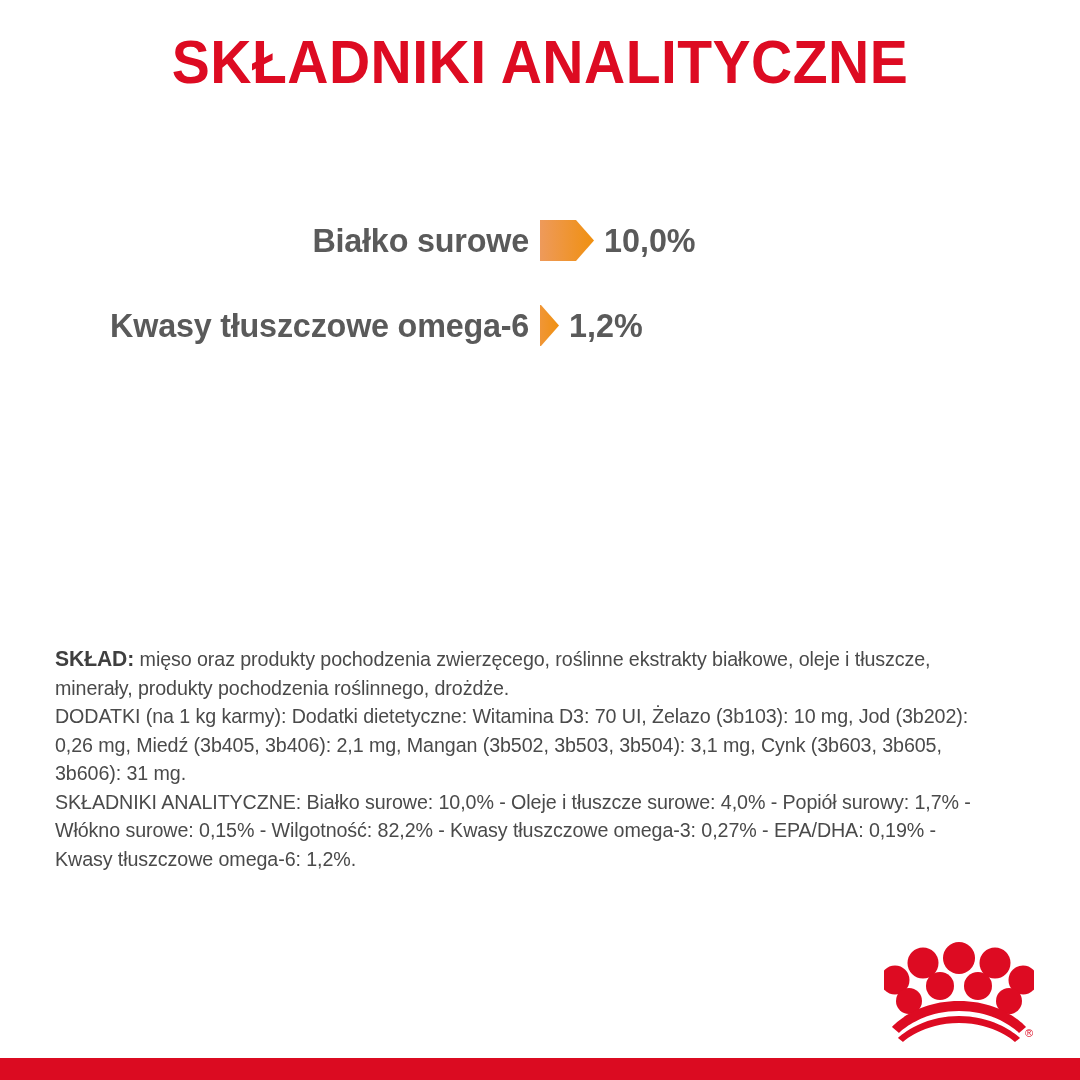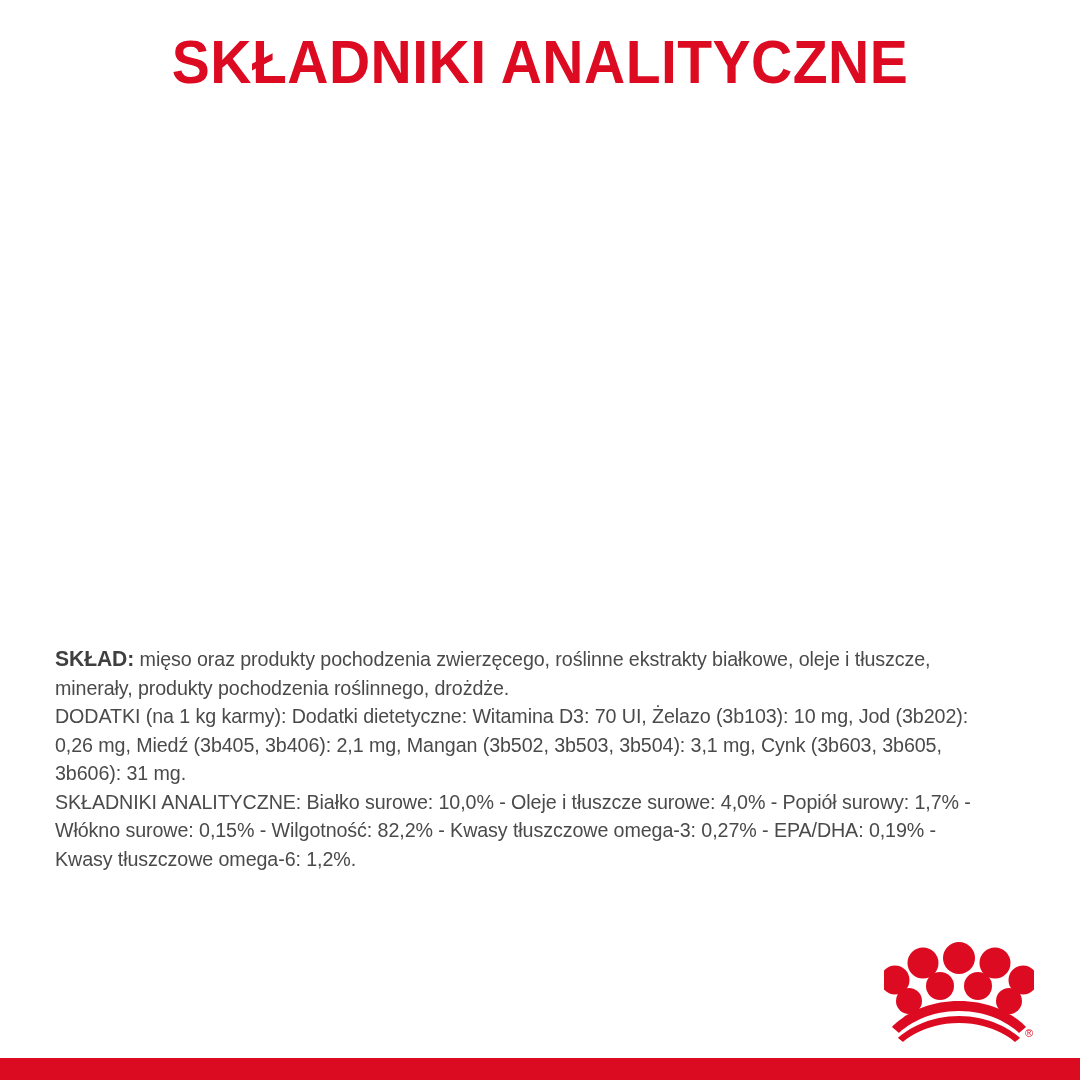--- a/index.html
+++ b/index.html
@@ -132,24 +132,54 @@
 </style>
 </head>
 <body>
 
 <div class="page">
 
   <div class="title">SKŁADNIKI ANALITYCZNE</div>
 
   <div class="chart">
 
-
-
-
-
+    <div class="bar-row">
+      <div class="bar-label">Białko surowe</div>
+      <div class="bar-wrap">
+        <svg class="bar-svg" width="54" height="41" viewBox="0 0 54 41" preserveAspectRatio="none">
+          <defs>
+            <linearGradient id="g0" x1="0" y1="0" x2="1" y2="0">
+              <stop offset="0%" stop-color="#EE9A5B"></stop>
+              <stop offset="100%" stop-color="#F0900F"></stop>
+            </linearGradient>
+          </defs>
+          <path d="M0,0 H36 L54,20.5 L36,41 H0 Z" fill="url(#g0)"></path>
+        </svg>
+      </div>
+      <div class="bar-value" style="left:604px">10,0%</div>
+    </div>
+
+
+
+
+    <div class="bar-row">
+      <div class="bar-label">Kwasy tłuszczowe omega-6</div>
+      <div class="bar-wrap">
+        <svg class="bar-svg" width="19" height="41" viewBox="0 0 19 41" preserveAspectRatio="none">
+          <defs>
+            <linearGradient id="g4" x1="0" y1="0" x2="1" y2="0">
+              <stop offset="0%" stop-color="#F09637"></stop>
+              <stop offset="100%" stop-color="#F0900F"></stop>
+            </linearGradient>
+          </defs>
+          <path d="M0,0 H1 L19,20.5 L1,41 H0 Z" fill="url(#g4)"></path>
+        </svg>
+      </div>
+      <div class="bar-value" style="left:569px">1,2%</div>
+    </div>
 
   </div>
 
   <div class="composition">
     <p><span class="lead">SKŁAD:</span><span> mięso oraz produkty pochodzenia zwierzęcego, roślinne ekstrakty białkowe, oleje i tłuszcze, minerały, produkty pochodzenia roślinnego, drożdże.</span></p>
     <p>DODATKI (na 1 kg karmy): Dodatki dietetyczne: Witamina D3: 70 UI, Żelazo (3b103): 10 mg, Jod (3b202): 0,26 mg, Miedź (3b405, 3b406): 2,1 mg, Mangan (3b502, 3b503, 3b504): 3,1 mg, Cynk (3b603, 3b605, 3b606): 31 mg.</p>
     <p>SKŁADNIKI ANALITYCZNE: Białko surowe: 10,0% - Oleje i tłuszcze surowe: 4,0% - Popiół surowy: 1,7% - Włókno surowe: 0,15% - Wilgotność: 82,2% - Kwasy tłuszczowe omega-3: 0,27% - EPA/DHA: 0,19% - Kwasy tłuszczowe omega-6: 1,2%.</p>
   </div>
 
   <div class="logo">

